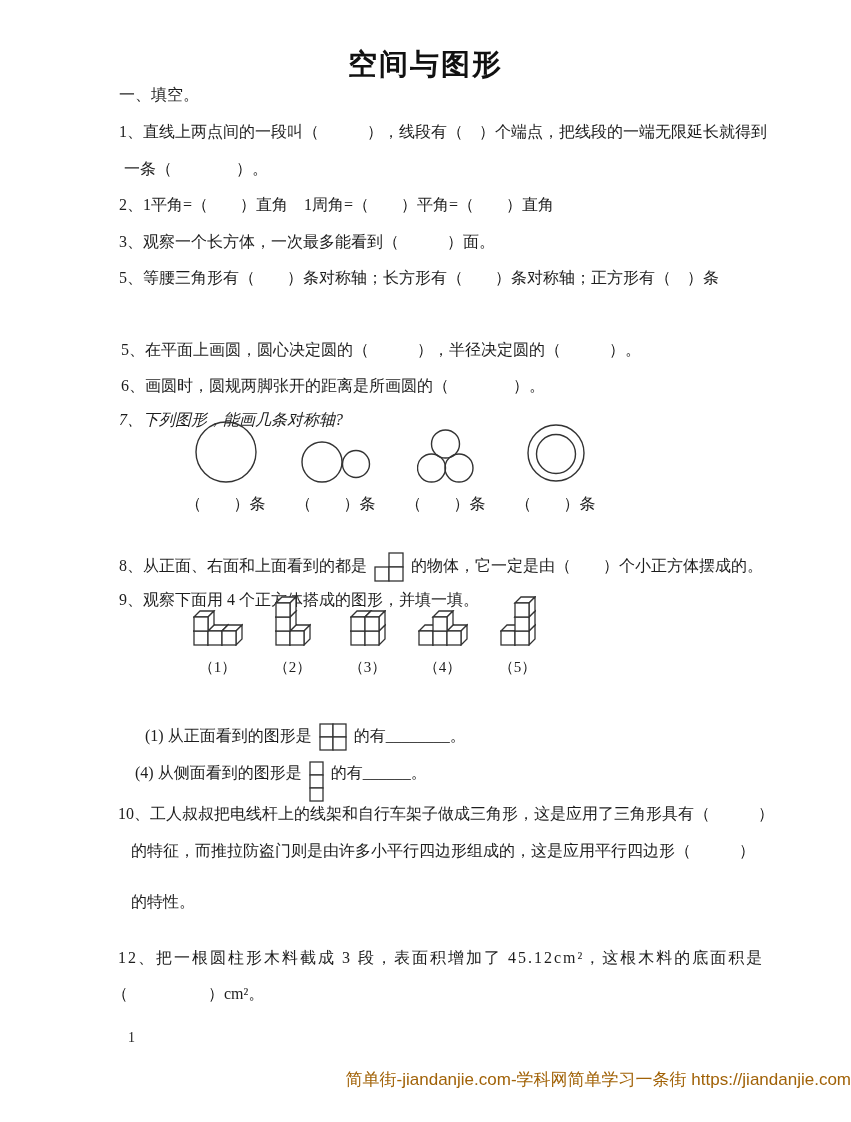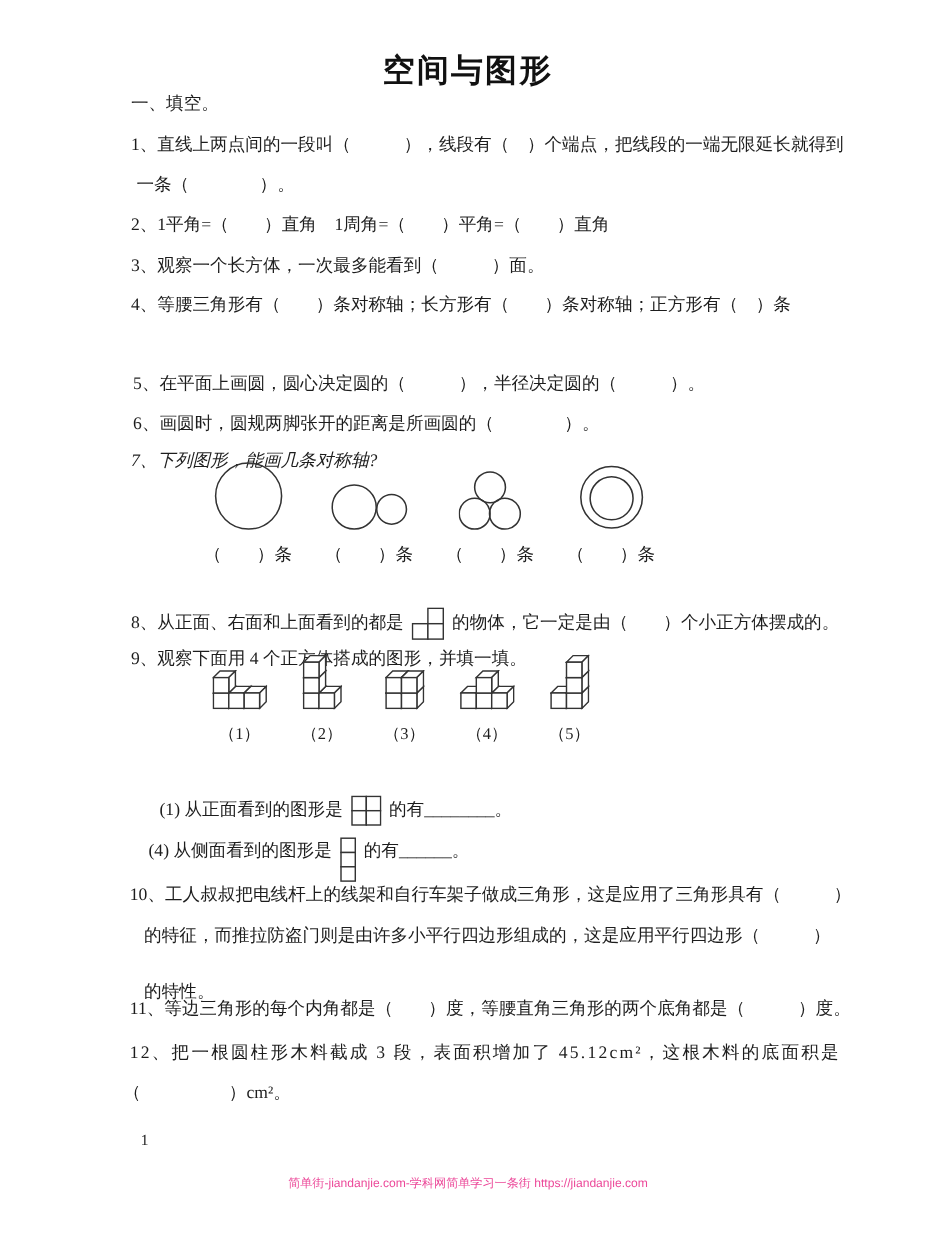--- a/index.html
+++ b/index.html
@@ -38,37 +38,37 @@
   
   .cuberow{position:absolute;top:598px;left:180px;height:52px;display:flex;align-items:flex-end;}
   .cubecell{width:75px;display:flex;justify-content:center;align-items:flex-end;}
   .cublblrow{position:absolute;top:658px;left:180px;display:flex;}
   .cublblrow span{width:75px;text-align:center;font-size:15px;}
   
   .inlinefig{display:inline-block;margin:0 7px;}
   .inlinefig svg{vertical-align:middle;display:inline-block;}
   .hangfig svg{vertical-align:-24px;}
   .pagenum{position:absolute;top:1030px;left:128px;font-size:14px;color:#222;}
-  .footer{position:absolute;top:1068px;left:0;width:100%;text-align:center;
-          font-family:"Liberation Sans","DejaVu Sans",sans-serif;font-size:11px;color:#ec4899;}
+  .footer{position:absolute;top:1068px;left:0;width:100%;text-align:right;
+          font-family:"Liberation Sans","DejaVu Sans",sans-serif;font-size:17px;color:#a16207;}
 </style>
 </head>
 <body>
 
 <div class="page">
 
   <h1 class="title">空间与图形</h1>
 
   <p class="ln t-sec">一、填空。</p>
 
   <p class="ln t-q1a">1、直线上两点间的一段叫（　　　），线段有（　）个端点，把线段的一端无限延长就得到</p>
   <p class="ln t-q1b">一条（　　　　）。</p>
   <p class="ln t-q2">2、1平角=（　　）直角　1周角=（　　）平角=（　　）直角</p>
   <p class="ln t-q3">3、观察一个长方体，一次最多能看到（　　　）面。</p>
-  <p class="ln t-q4a">4、等腰三角形有（　　）条对称轴；长方形有（　　）条对称轴；正方形有（　）条</p>
+  <p class="ln t-q4a">5、等腰三角形有（　　）条对称轴；长方形有（　　）条对称轴；正方形有（　）条</p>
   <p class="ln t-q5">5、在平面上画圆，圆心决定圆的（　　　），半径决定圆的（　　　）。</p>
   <p class="ln t-q6">6、画圆时，圆规两脚张开的距离是所画圆的（　　　　）。</p>
   <p class="ln t-q7">7、下列图形，能画几条对称轴?</p>
 
   <div class="figrow">
     <div class="figcell">
         <span class="fig"><svg width="66" height="66">
             <circle cx="33" cy="34" r="30" fill="none" stroke="#333" stroke-width="1.4"></circle>
           </svg></span>
       </div>
@@ -206,20 +206,19 @@
 
   <p class="ln t-sub2"><span>(4) 从侧面看到的图形是</span><span class="inlinefig hangfig"><svg width="15" height="41">
           <rect x="1" y="1" width="13" height="13" fill="#fff" stroke="#333" stroke-width="1.3"></rect>
           <rect x="1" y="14" width="13" height="13" fill="#fff" stroke="#333" stroke-width="1.3"></rect>
           <rect x="1" y="27" width="13" height="13" fill="#fff" stroke="#333" stroke-width="1.3"></rect>
         </svg></span><span>的有______。</span></p>
 
   <p class="ln t-q10a">10、工人叔叔把电线杆上的线架和自行车架子做成三角形，这是应用了三角形具有（　　　）</p>
   <p class="ln t-q10b">的特征，而推拉防盗门则是由许多小平行四边形组成的，这是应用平行四边形（　　　）</p>
   <p class="ln t-q10c">的特性。</p>
-  <p class="ln t-q11">11、等边三角形的每个内角都是（　　）度，等腰直角三角形的两个底角都是（　　　）度。</p>
   <p class="ln t-q12a">12、把一根圆柱形木料截成 3 段，表面积增加了 45.12cm²，这根木料的底面积是</p>
   <p class="ln t-q12b">（　　　　　）cm²。</p>
 
   <div class="pagenum">1</div>
   <div class="footer">简单街-jiandanjie.com-学科网简单学习一条街 https://jiandanjie.com</div>
 
 </div>
 
 </body></html>

